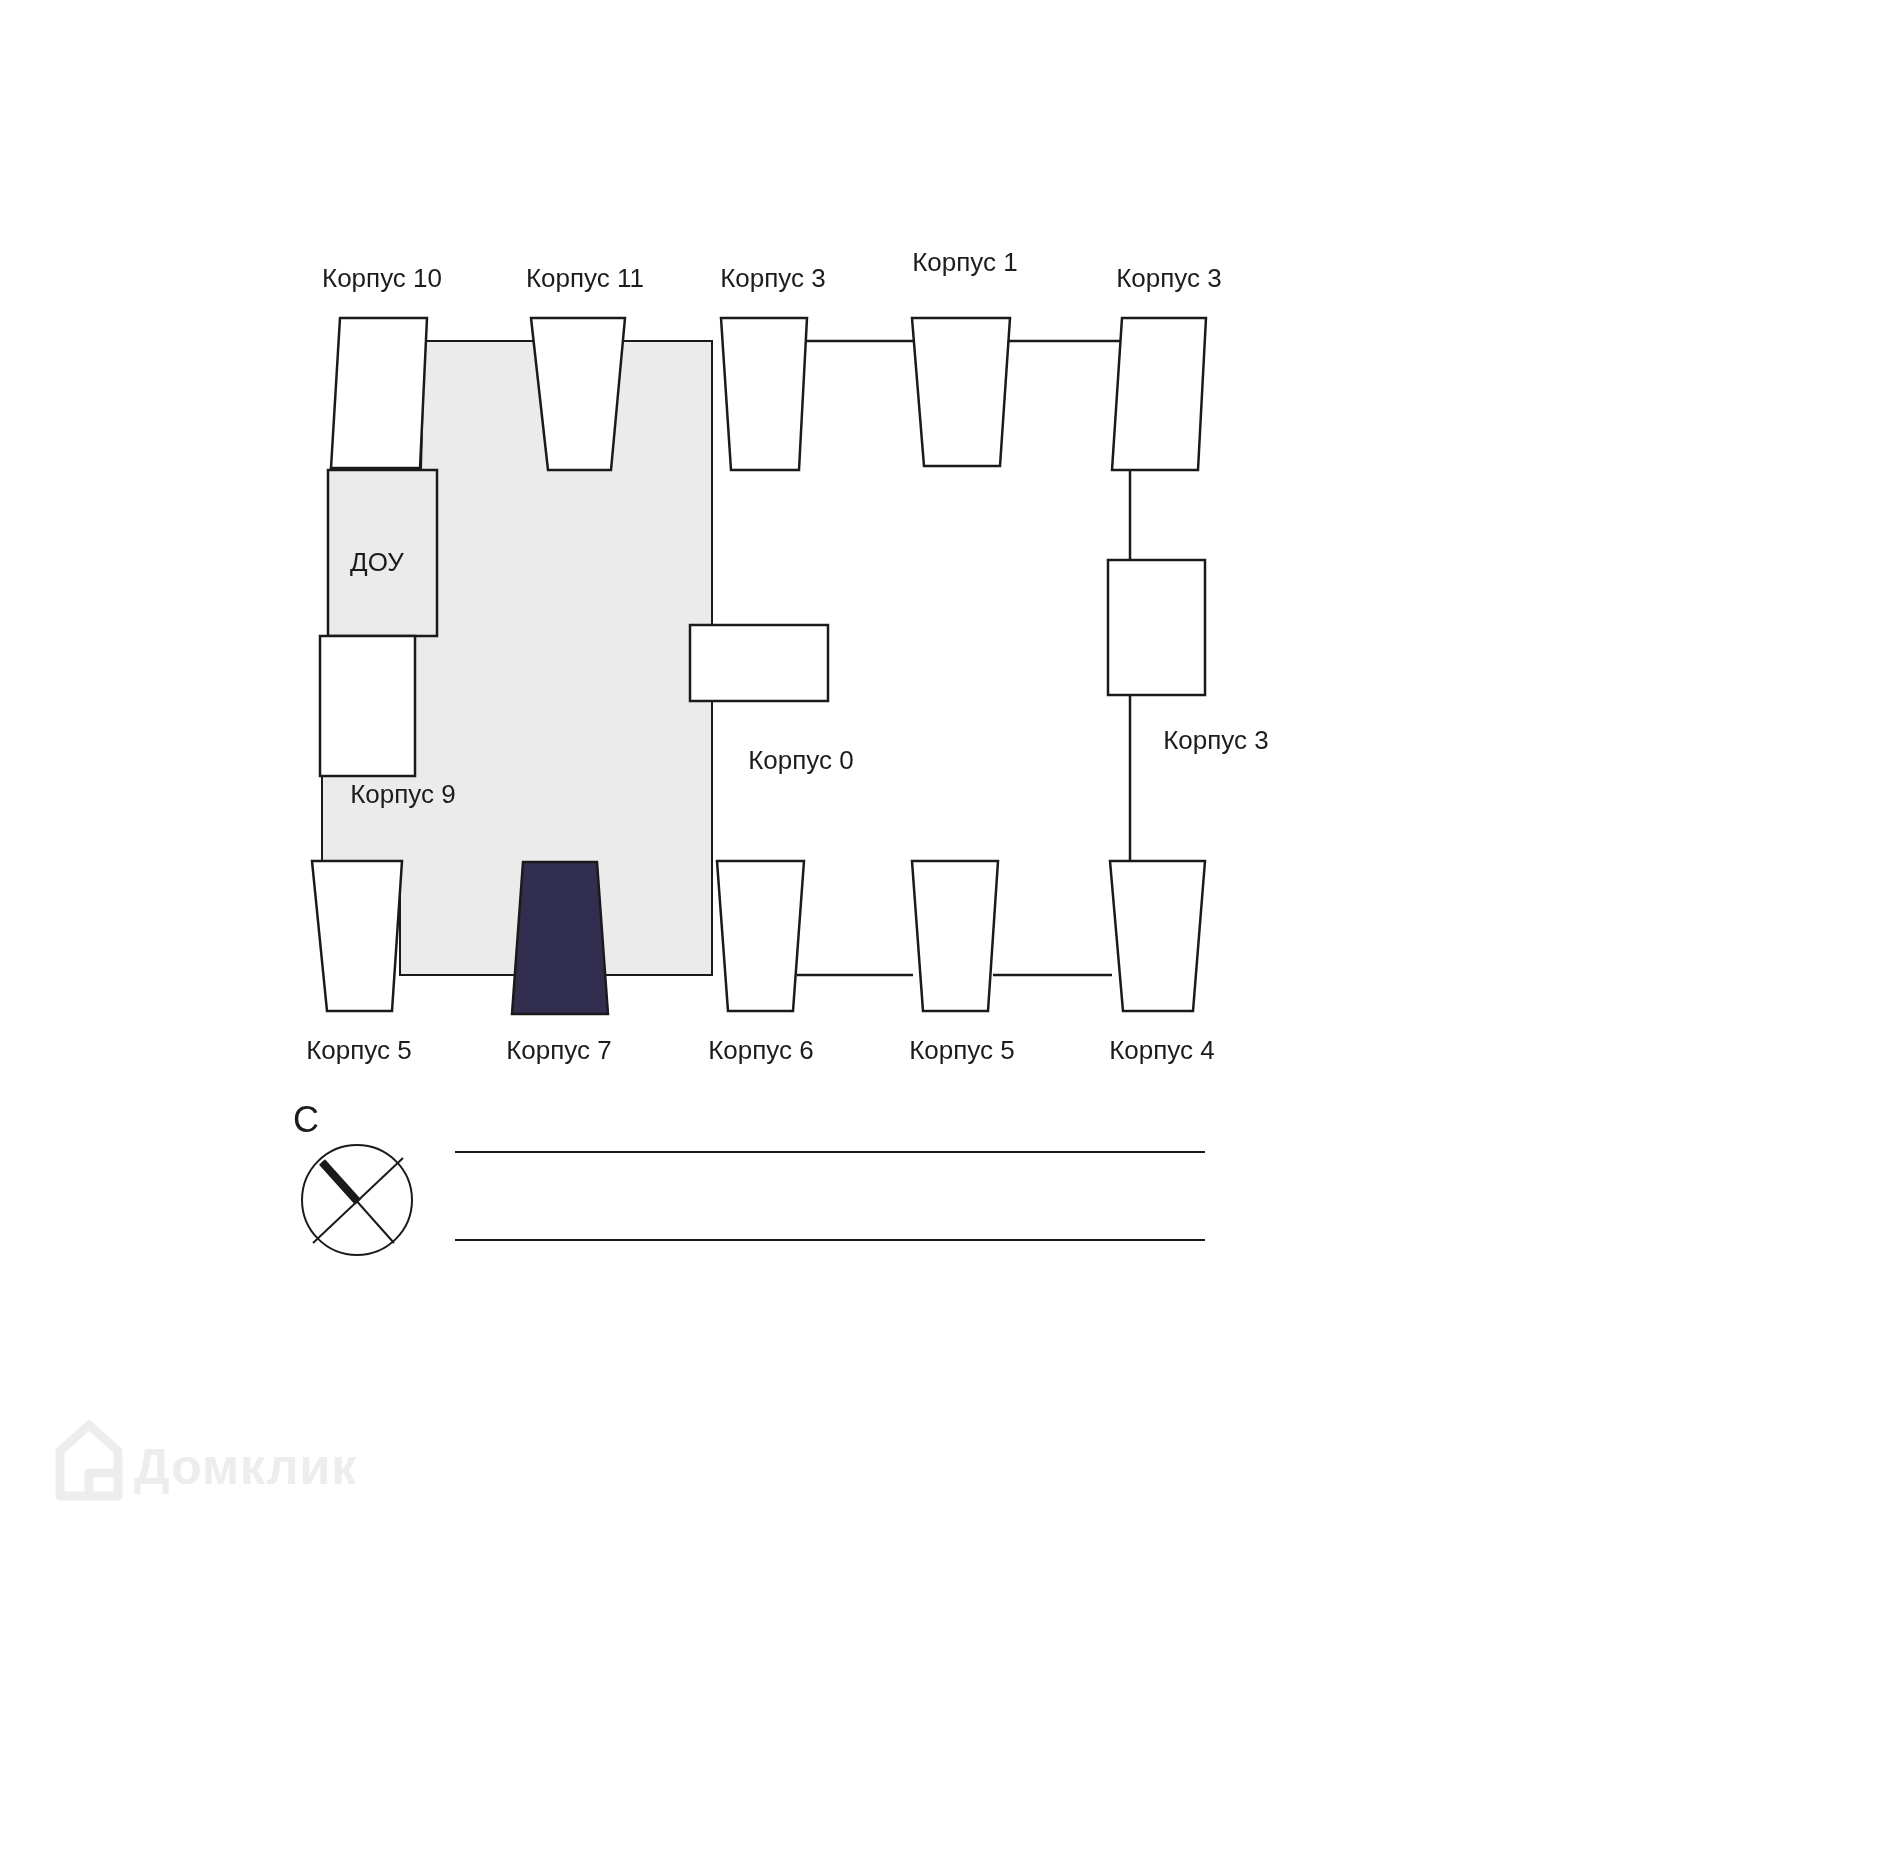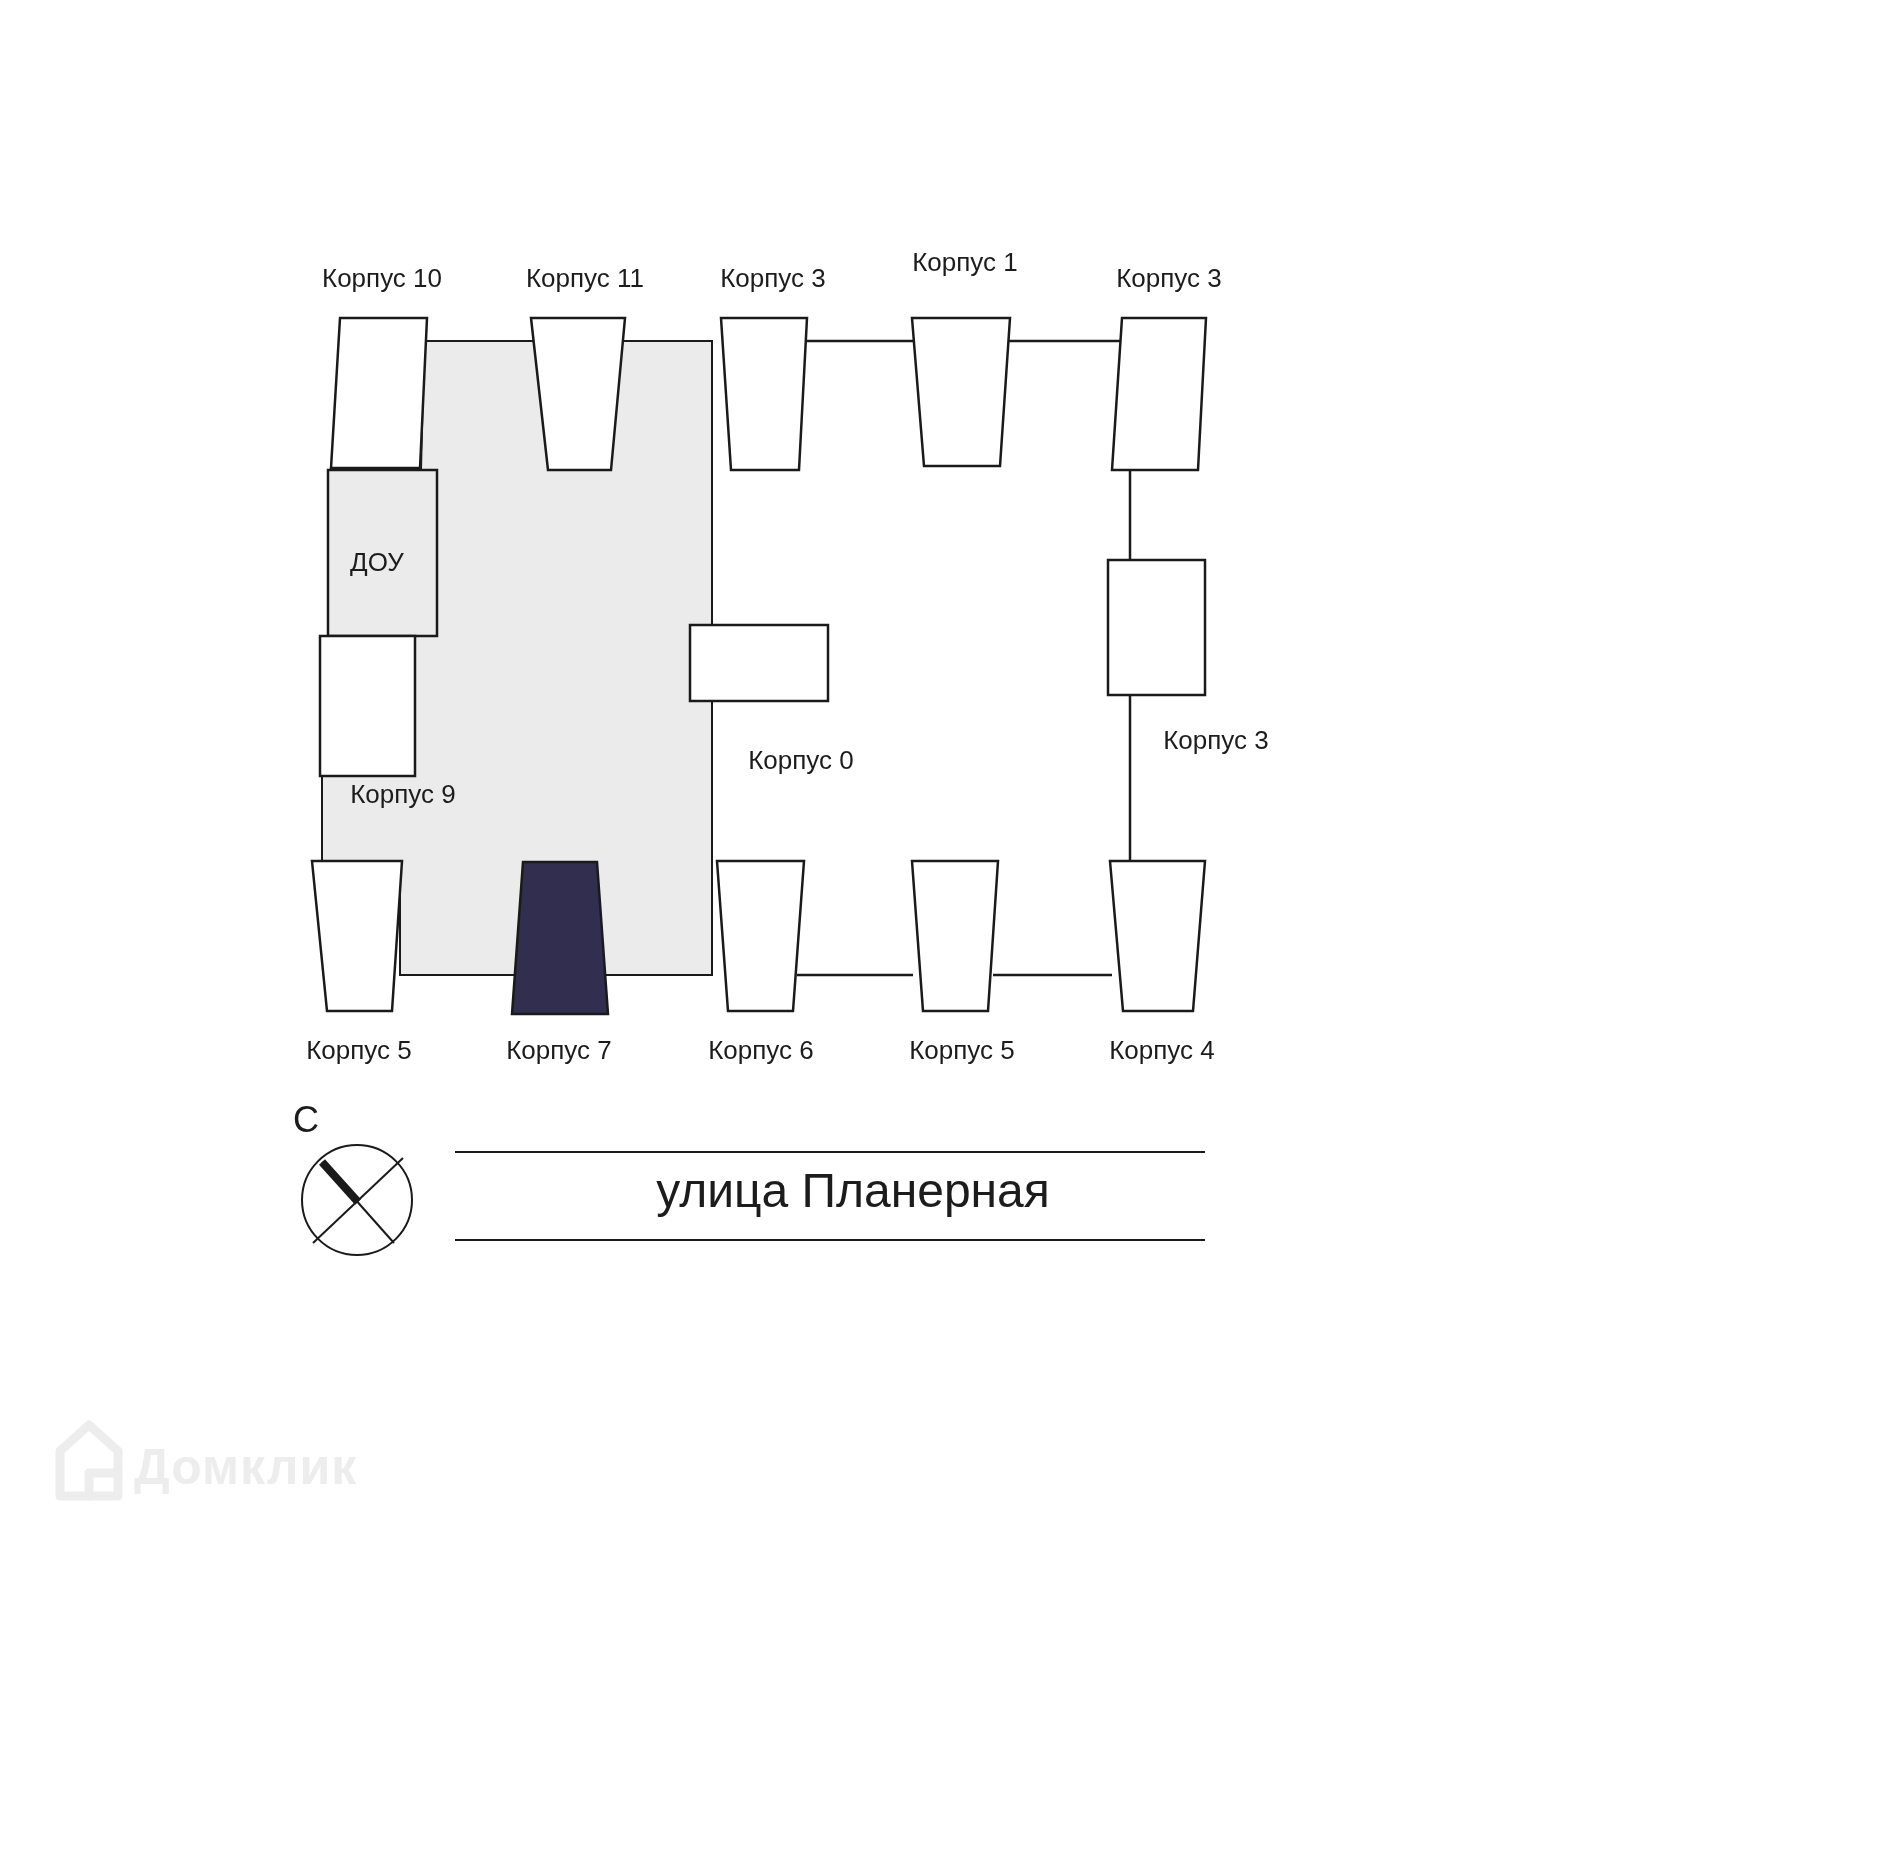--- a/index.html
+++ b/index.html
@@ -110,18 +110,17 @@
   <div class="label" style="left:403px; top:780px;">Корпус 9</div>
   <div class="label" style="left:801px; top:726px;margin-top:20px;">Корпус 0</div>
   <div class="label" style="left:1216px; top:726px;">Корпус 3</div>
 
   <div class="label" style="left:359px; top:1036px;">Корпус 5</div>
   <div class="label" style="left:559px; top:1036px;">Корпус 7</div>
   <div class="label" style="left:761px; top:1036px;">Корпус 6</div>
   <div class="label" style="left:962px; top:1036px;">Корпус 5</div>
   <div class="label" style="left:1162px; top:1036px;">Корпус 4</div>
 
-  <div class="label street-label" style="left:853px; top:1165px;">улица Планерная</div>
   <div class="label compass-label" style="left:306px; top:1100px;">С</div>
 
   <div class="wm-text">Домклик</div>
 
 </div>
 
 </body></html>

